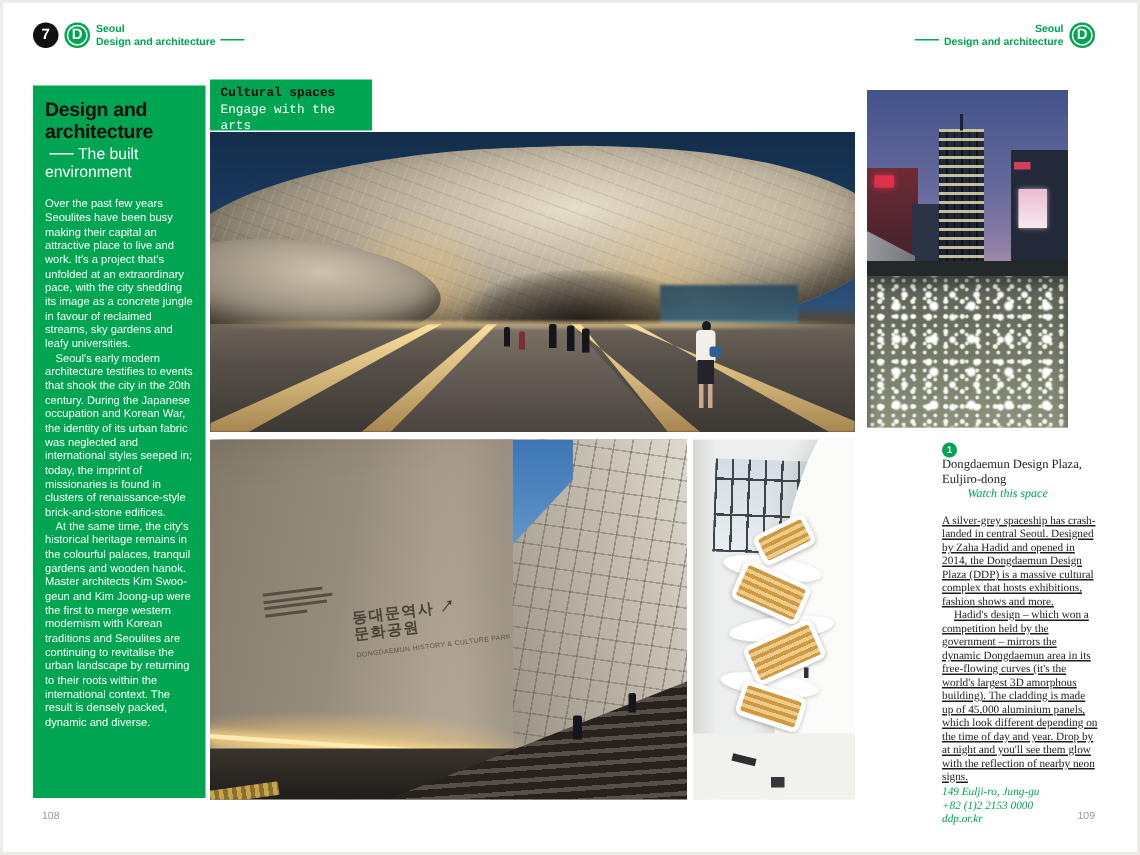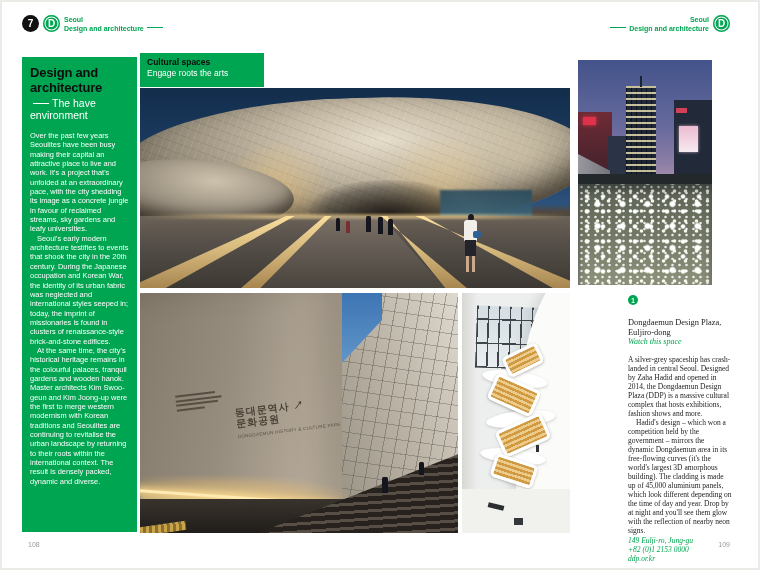--- a/index.html
+++ b/index.html
@@ -22,22 +22,22 @@
 
   
   .sidebar { position:absolute; left:22px; top:57px; width:115px; height:475px;
              background:#00a551; padding:9px 8px; color:#fff; }
   .sb-title { color:#0d0d0d; font-weight:bold; font-size:13px; line-height:14.5px; letter-spacing:-0.2px; }
   .sb-sub { color:#fff; font-size:10.5px; line-height:12px; margin-top:2px; }
   .sb-body { margin-top:10px; font-size:7.45px; line-height:9.35px; color:#fdfdfd; }
   .sb-body p + p { text-indent:7px; }
 
   
-  .cat-label { position:absolute; left:140px; top:53px; width:124px; height:34px;
-               background:#00a551; padding:4px 7px; }
+  .cat-label { position:absolute; left:140px; top:53px; width:108px; height:34px;
+               background:#00a551; padding:4px 7px;font-family:Liberation Mono, monospace; }
   .cat-title { font-size:8.5px; font-weight:bold; color:#0d0d0d; line-height:11px; }
   .cat-sub { font-size:8.5px; color:#fff; line-height:11px; }
 
   
   .photo { position:absolute; overflow:hidden; background:#cfcfcf; }
   .abs { position:absolute; }
 
   
   .photo-main { left:140px; top:88px; width:430px; height:200px;
     background:linear-gradient(180deg,#132d4b 0%,#1d3f66 38%,#2c517a 58%,#51483e 62%,#4a443c 100%); }
@@ -175,23 +175,23 @@
     background-size:7px 6px, 11px 10px, 16px 15px, 25px 22px, 100% 100%;
     background-position:0 0, 3px 2px, 1px 5px, 7px 9px, 0 0;
     box-shadow:inset 0 6px 8px rgba(25,30,35,.45); }
 
   
   .listing { position:absolute; left:628px; top:295px; width:104px;
     font-family:"Liberation Serif", serif; color:#1c1c1c; }
   .marker { width:10px; height:10px; border-radius:50%; background:#00a551; color:#fff;
     font-family:"Liberation Sans", sans-serif; font-size:6.5px; font-weight:bold;
     display:flex; align-items:center; justify-content:center; }
-  .l-name { margin-top:13px; font-size:8.4px; line-height:9.6px; }
-  .l-tag { font-size:8px; line-height:9.5px; font-style:italic; color:#00a551; }
-  .l-body { margin-top:8px; font-size:7.5px; line-height:9px; }
+  .l-name { margin-top:0; font-size:8.4px; line-height:9.6px; }
+  .l-tag { font-size:8px; line-height:9.5px; font-style:italic; color:#00a551;margin-left:17px; }
+  .l-body { margin-top:8px; font-size:7.5px; line-height:9px;text-decoration:underline; }
   .l-body p + p { text-indent:8px; }
   .l-addr { margin-top:1px; font-size:7.5px; line-height:9px; font-style:italic; color:#00a551; }
 
   
   .pagenum { position:absolute; top:541px; font-size:7px; color:#9a9a98; }
   .pn-l { left:28px; } .pn-r { right:30px; }
 </style>
 </head>
 <body>
 
@@ -209,31 +209,31 @@
   <div class="hdr hdr-right">
     <span class="hdr-text">
       <span>Seoul</span><br>
       <span class="dash"></span><span>Design and architecture</span>
     </span>
     <span class="badge badge-green">D</span>
   </div>
 
   <div class="sidebar">
     <div class="sb-title">Design and architecture</div>
-    <div class="sb-sub"><span class="dash"></span><span>The have environment</span></div>
+    <div class="sb-sub"><span class="dash"></span><span>The built environment</span></div>
     <div class="sb-body">
       <p>Over the past few years Seoulites have been busy making their capital an attractive place to live and work. It's a project that's unfolded at an extraordinary pace, with the city shedding its image as a concrete jungle in favour of reclaimed streams, sky gardens and leafy universities.</p>
       <p>Seoul's early modern architecture testifies to events that shook the city in the 20th century. During the Japanese occupation and Korean War, the identity of its urban fabric was neglected and international styles seeped in; today, the imprint of missionaries is found in clusters of renaissance-style brick-and-stone edifices.</p>
       <p>At the same time, the city's historical heritage remains in the colourful palaces, tranquil gardens and wooden hanok. Master architects Kim Swoo-geun and Kim Joong-up were the first to merge western modernism with Korean traditions and Seoulites are continuing to revitalise the urban landscape by returning to their roots within the international context. The result is densely packed, dynamic and diverse.</p>
     </div>
   </div>
 
   <div class="cat-label">
     <div class="cat-title">Cultural spaces</div>
-    <div class="cat-sub">Engage roots the arts</div>
+    <div class="cat-sub">Engage with the arts</div>
   </div>
 
   <div class="photo photo-main">
     <div class="abs city-left">
       <div class="abs sign-pink"></div>
     </div>
     <div class="abs blob"></div>
     <div class="abs blob-wing"></div>
     <div class="abs underpass"></div>
     <div class="abs glass-under"></div>
@@ -321,21 +321,21 @@
   <div class="listing">
     <div class="marker">1</div>
     <div class="l-name">Dongdaemun Design Plaza, Euljiro-dong</div>
     <div class="l-tag">Watch this space</div>
     <div class="l-body">
       <p>A silver-grey spaceship has crash-landed in central Seoul. Designed by Zaha Hadid and opened in 2014, the Dongdaemun Design Plaza (DDP) is a massive cultural complex that hosts exhibitions, fashion shows and more.</p>
       <p>Hadid's design – which won a competition held by the government – mirrors the dynamic Dongdaemun area in its free-flowing curves (it's the world's largest 3D amorphous building). The cladding is made up of 45,000 aluminium panels, which look different depending on the time of day and year. Drop by at night and you'll see them glow with the reflection of nearby neon signs.</p>
     </div>
     <div class="l-addr">
       <div>149 Eulji-ro, Jung-gu</div>
-      <div>+82 (0)1 2153 0000</div>
+      <div>+82 (1)2 2153 0000</div>
       <div>ddp.or.kr</div>
     </div>
   </div>
 
   <div class="pagenum pn-l">108</div>
   <div class="pagenum pn-r">109</div>
 
 </div>
 
 </body></html>

